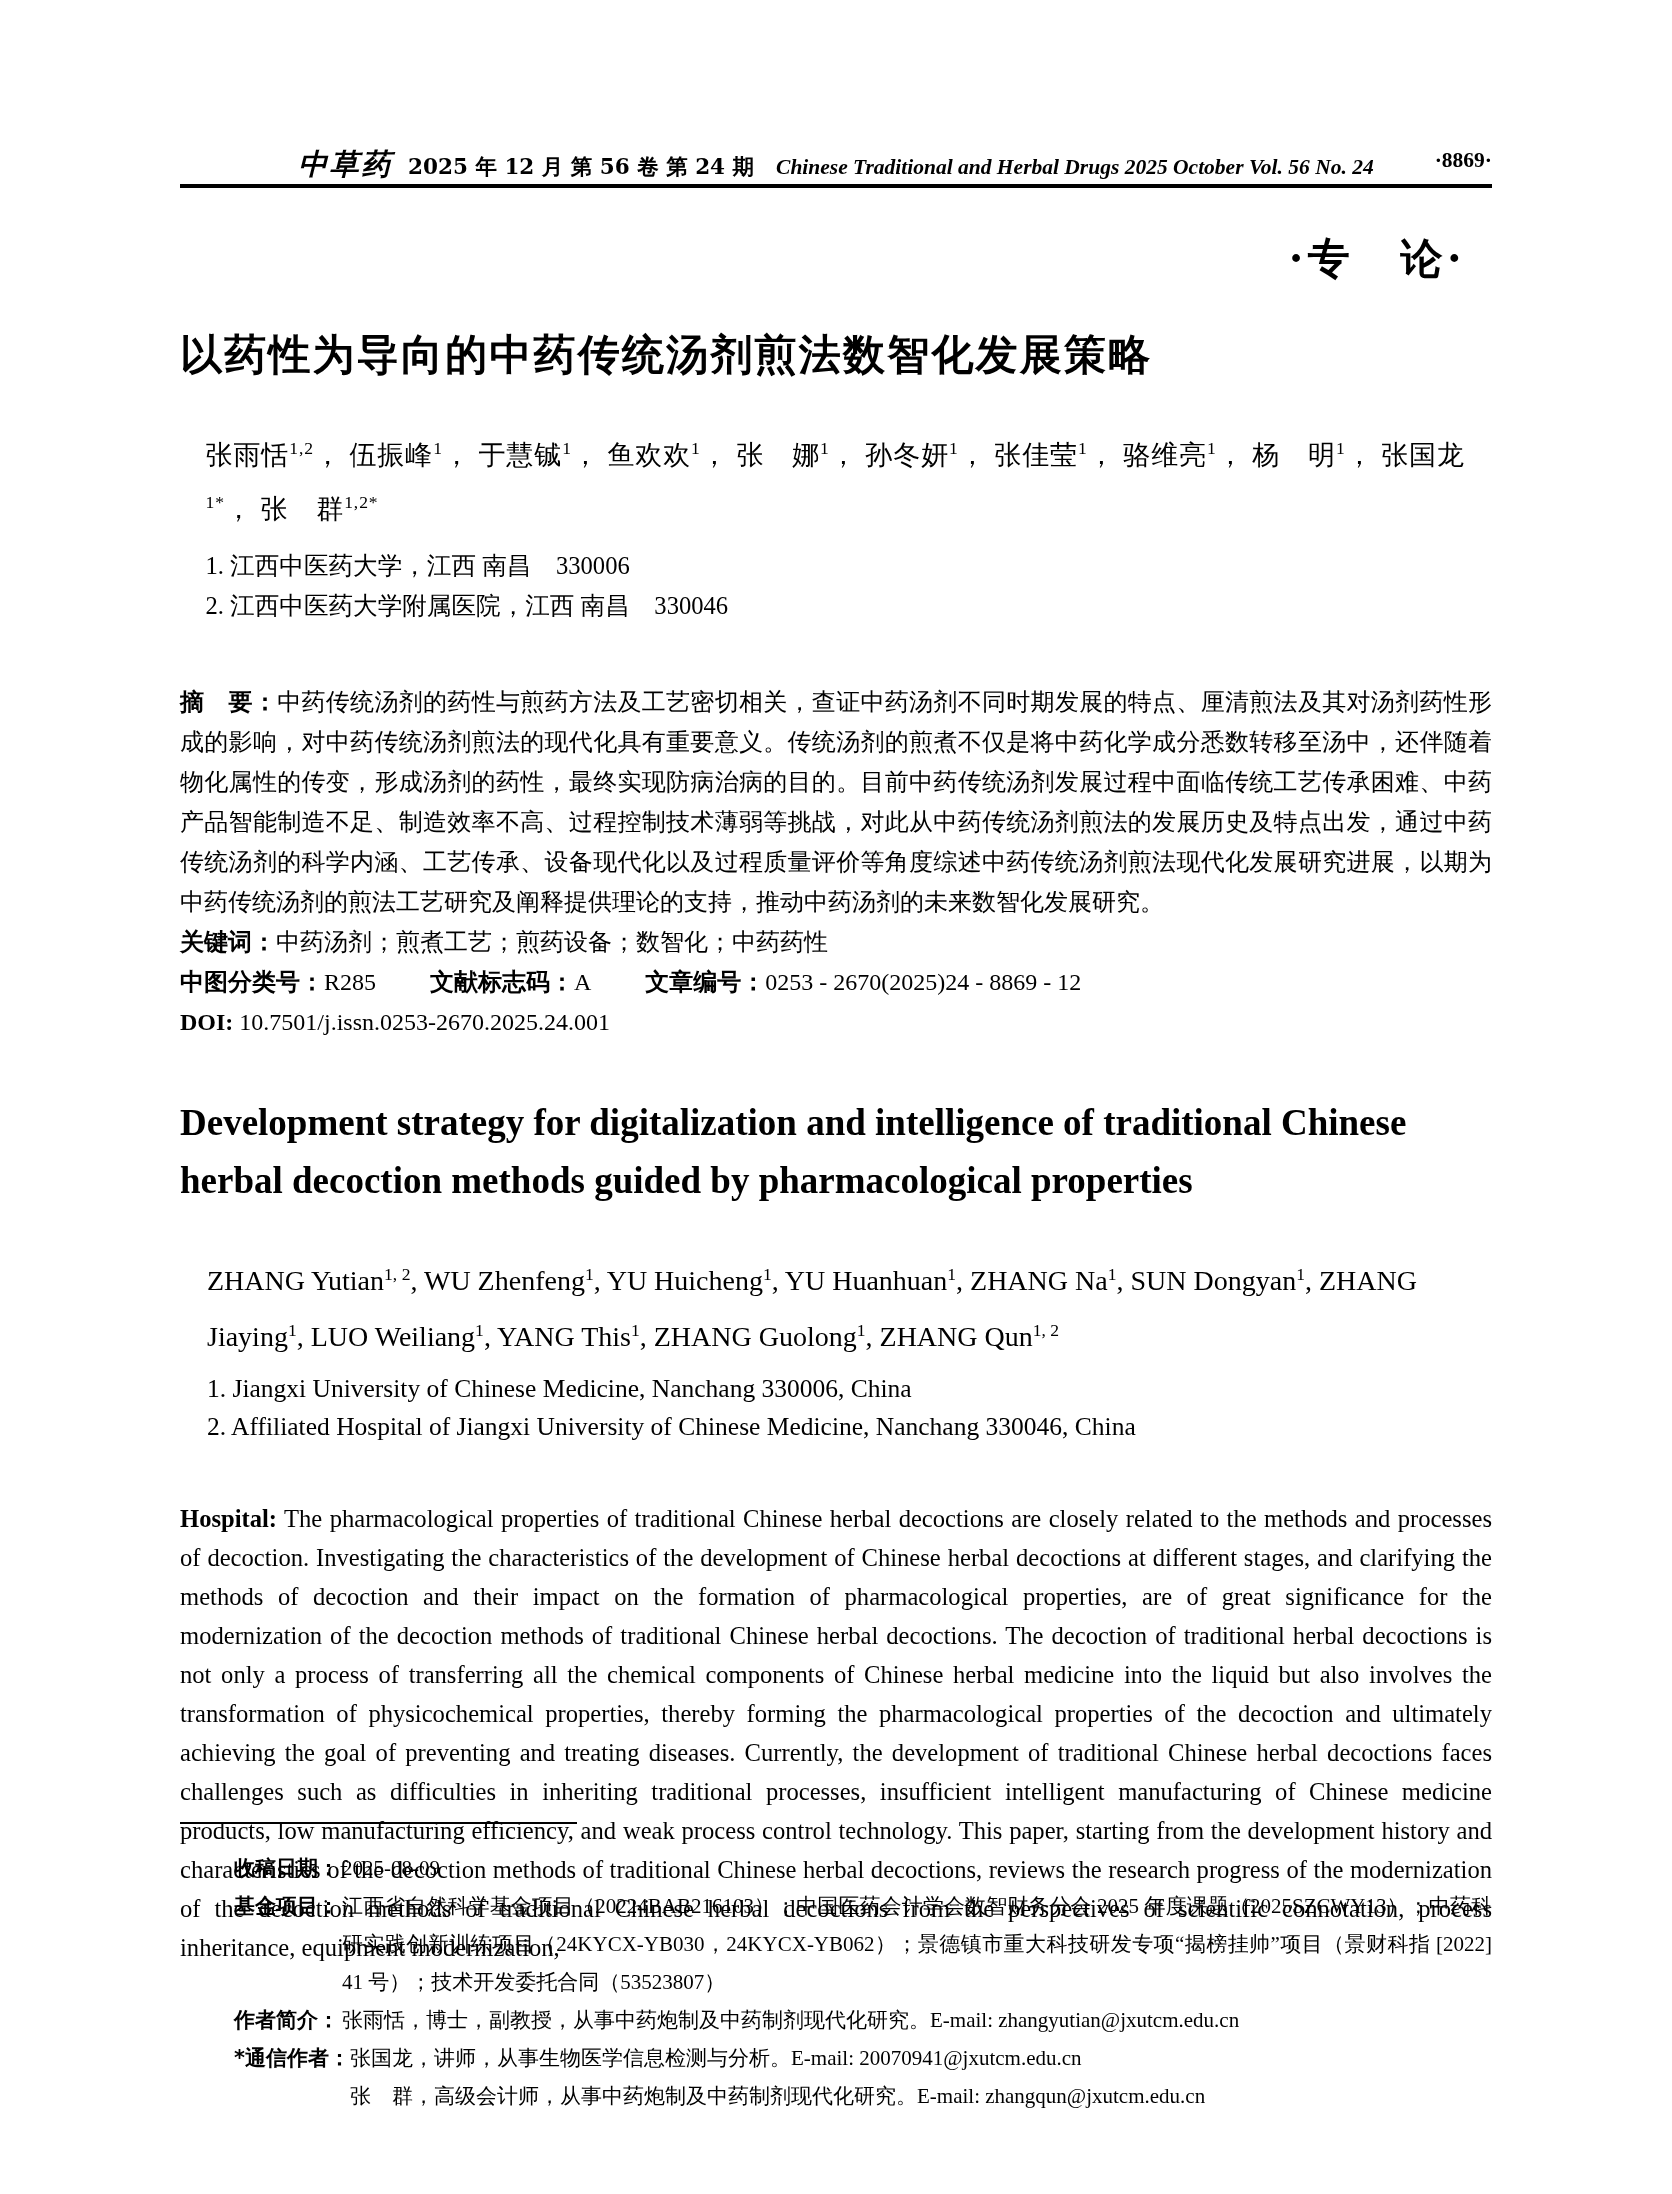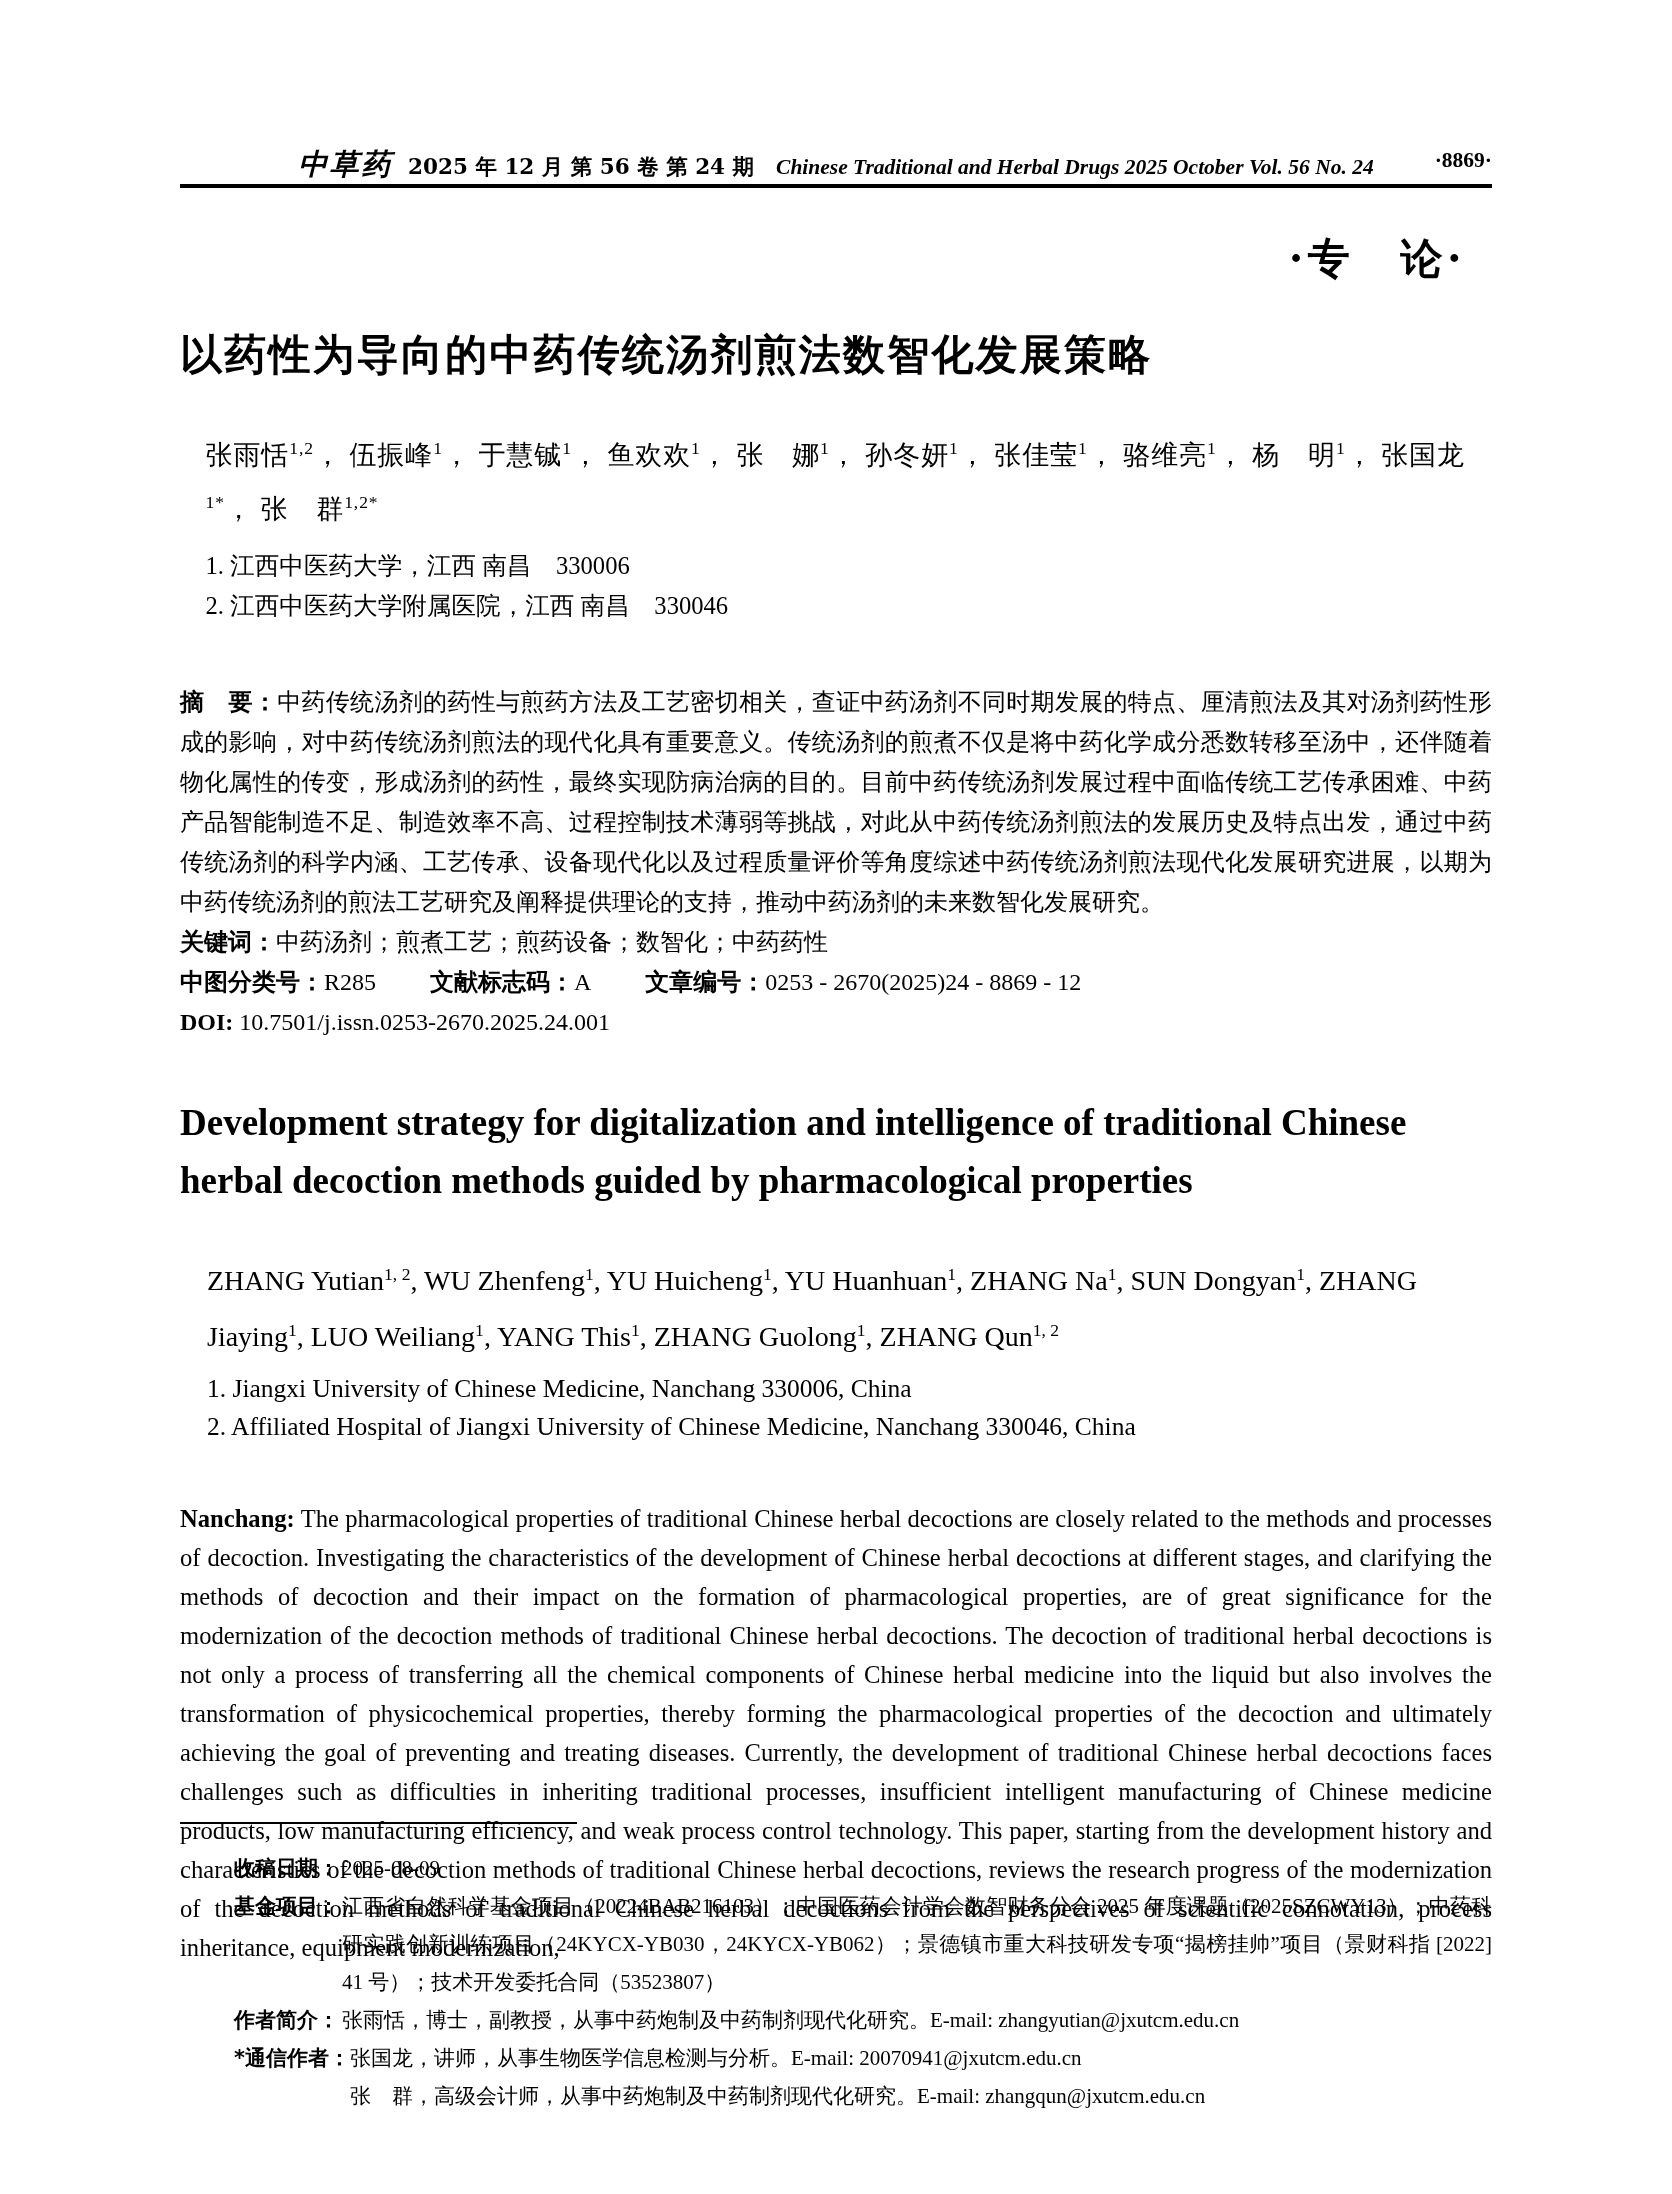--- a/index.html
+++ b/index.html
@@ -148,21 +148,21 @@
     </div>
 
   <div class="affil-en">
 
       <div>1. Jiangxi University of Chinese Medicine, Nanchang 330006, China</div>
 
       <div>2. Affiliated Hospital of Jiangxi University of Chinese Medicine, Nanchang 330046, China</div>
     </div>
 
   <div class="abstract-en">
-    <span class="lbl-en">Nanchang:</span>
+    <span class="lbl-en">Hospital:</span>
     <span>The pharmacological properties of traditional Chinese herbal decoctions are closely related to the methods and processes of decoction. Investigating the characteristics of the development of Chinese herbal decoctions at different stages, and clarifying the methods of decoction and their impact on the formation of pharmacological properties, are of great significance for the modernization of the decoction methods of traditional Chinese herbal decoctions. The decoction of traditional herbal decoctions is not only a process of transferring all the chemical components of Chinese herbal medicine into the liquid but also involves the transformation of physicochemical properties, thereby forming the pharmacological properties of the decoction and ultimately achieving the goal of preventing and treating diseases. Currently, the development of traditional Chinese herbal decoctions faces challenges such as difficulties in inheriting traditional processes, insufficient intelligent manufacturing of Chinese medicine products, low manufacturing efficiency, and weak process control technology. This paper, starting from the development history and characteristics of the decoction methods of traditional Chinese herbal decoctions, reviews the research progress of the modernization of the decoction methods of traditional Chinese herbal decoctions from the perspectives of scientific connotation, process inheritance, equipment modernization,</span>
   </div>
 
   <div class="footnote">
     <hr class="fn-rule">
     <div class="fn-body">
       <div class="fn-item">
         <span class="fn-label">收稿日期：</span>
         <span class="fn-content">2025-08-09</span>
       </div>

